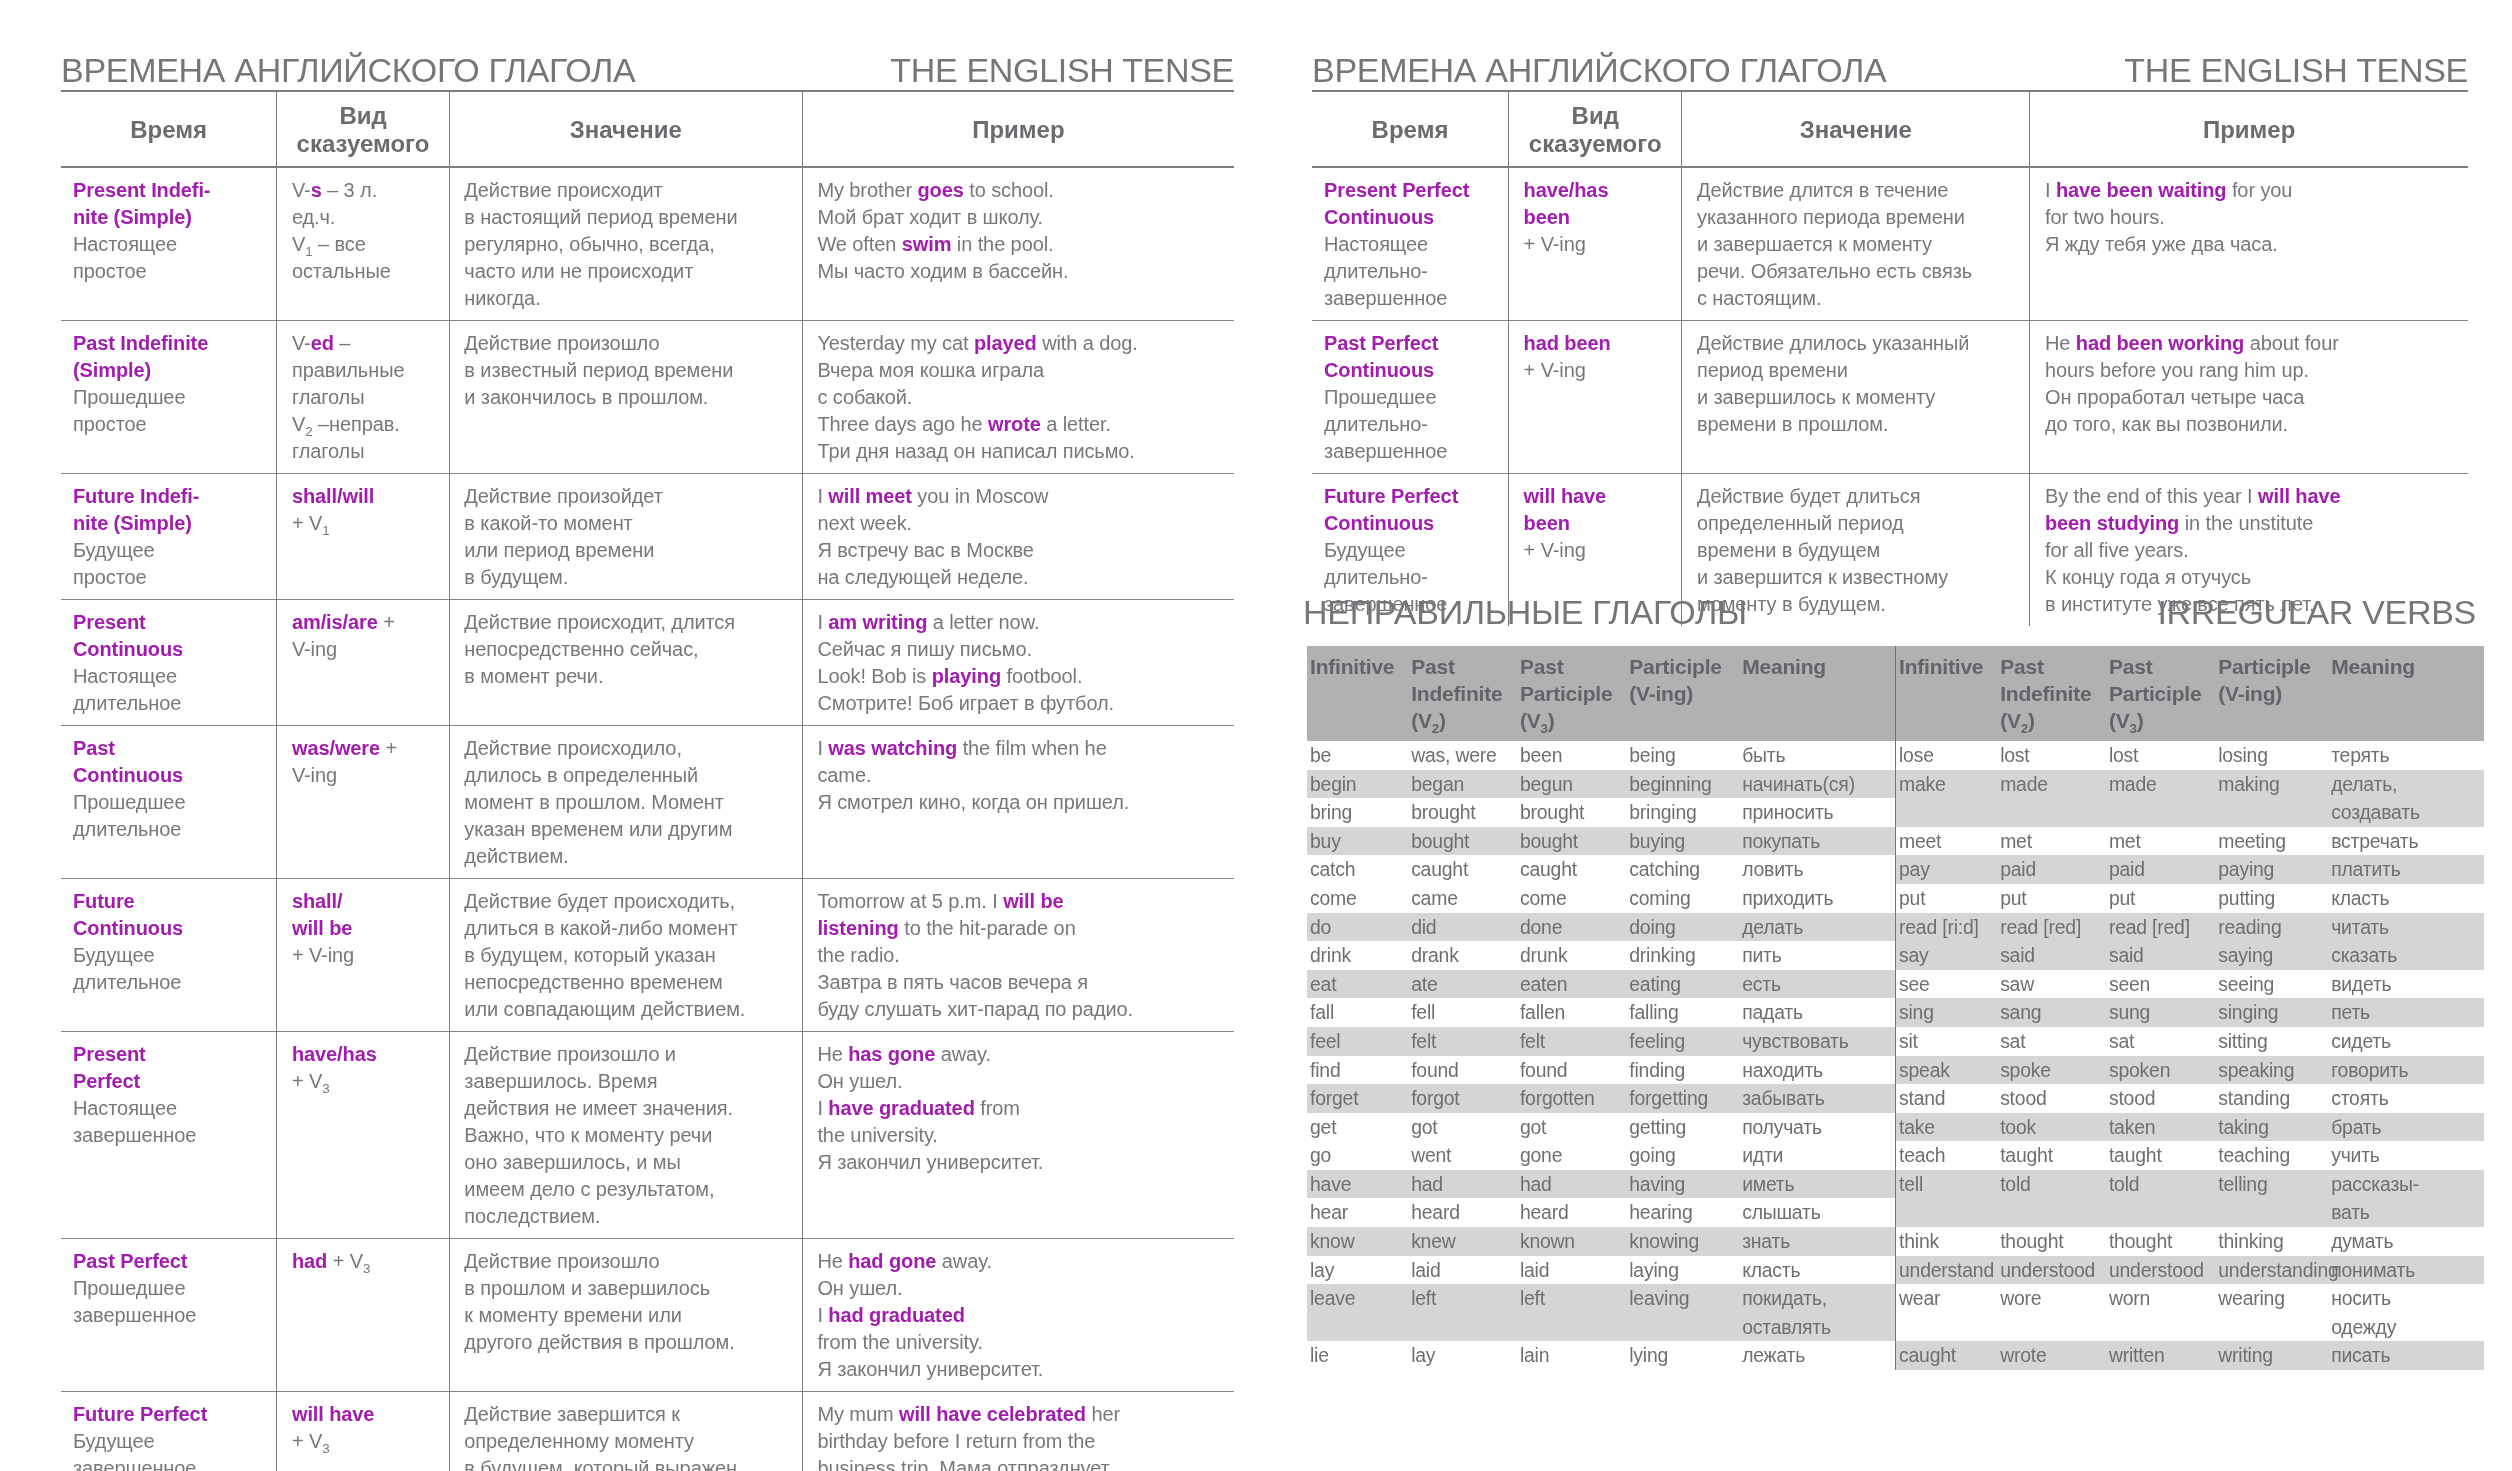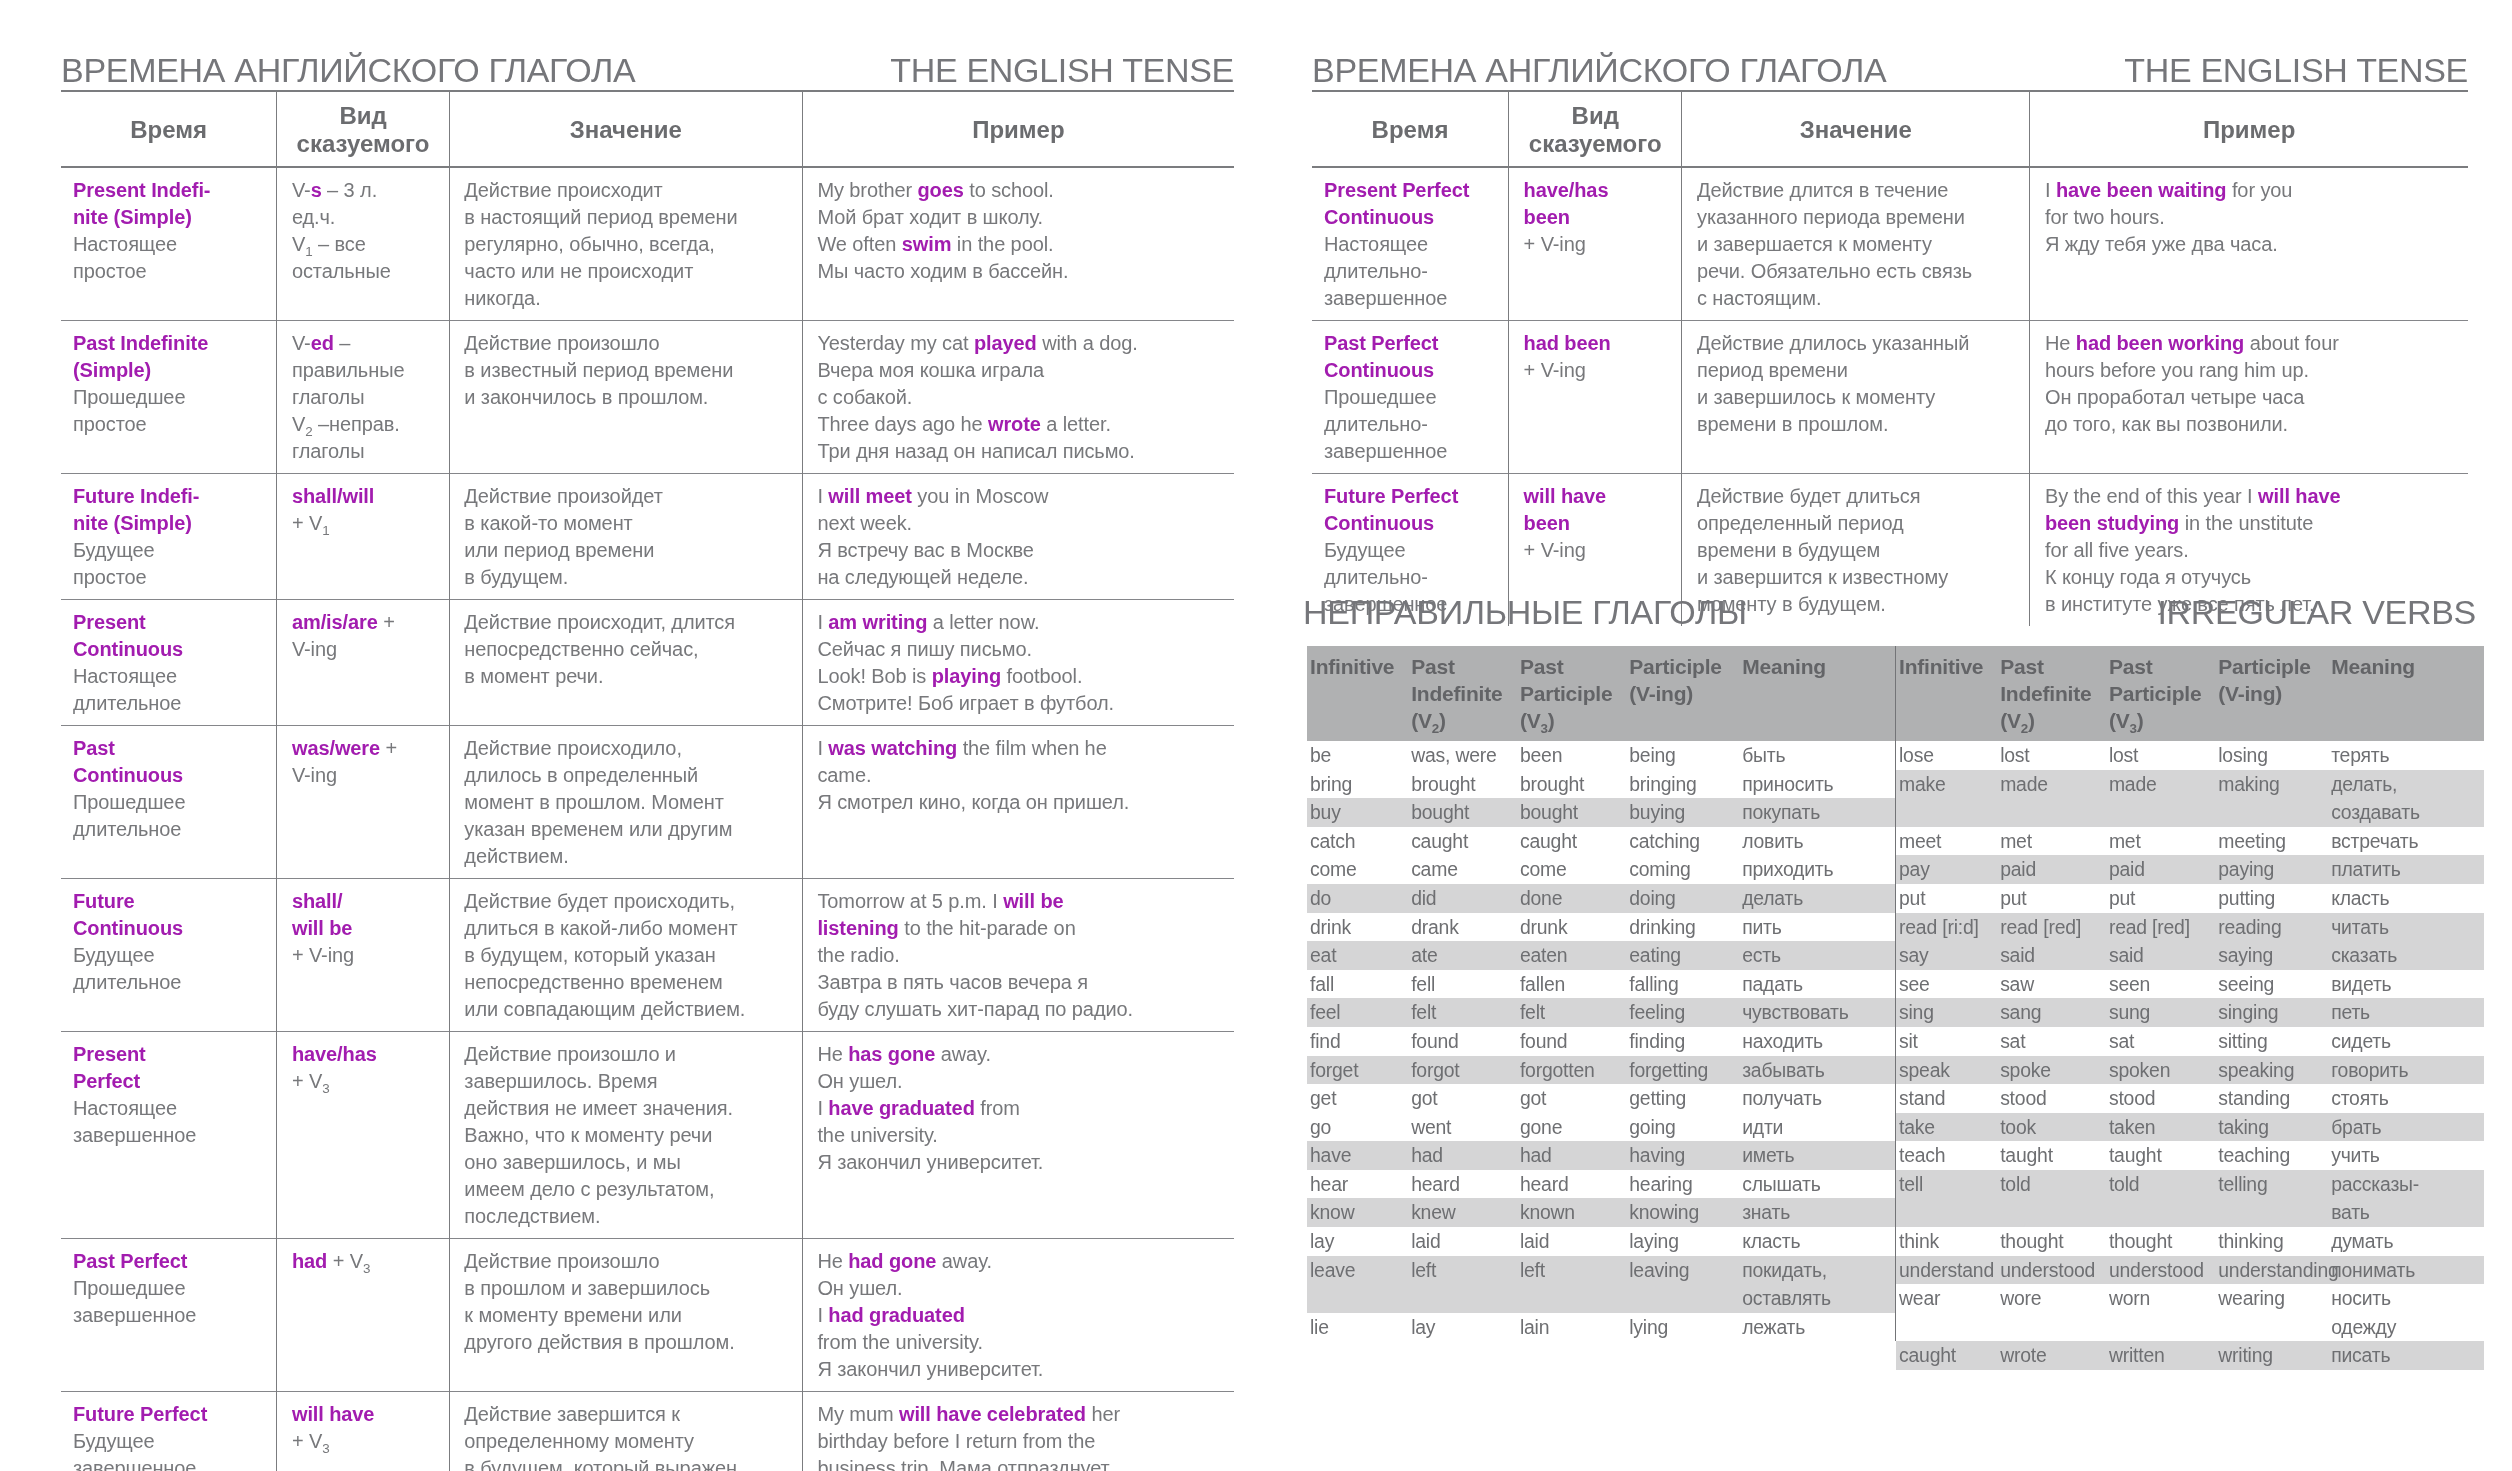--- a/index.html
+++ b/index.html
@@ -210,20 +210,27 @@
         </tr>
       </thead>
       <tbody id="verbs-left-body">
           <tr>
             <td>be</td>
             <td>was, were</td>
             <td>been</td>
             <td>being</td>
             <td>быть</td>
           </tr>
+          <tr class="alt">
+            <td>begin</td>
+            <td>began</td>
+            <td>begun</td>
+            <td>beginning</td>
+            <td>начинать(ся)</td>
+          </tr>
           <tr>
             <td>bring</td>
             <td>brought</td>
             <td>brought</td>
             <td>bringing</td>
             <td>приносить</td>
           </tr>
           <tr class="alt">
             <td>buy</td>
             <td>bought</td>

